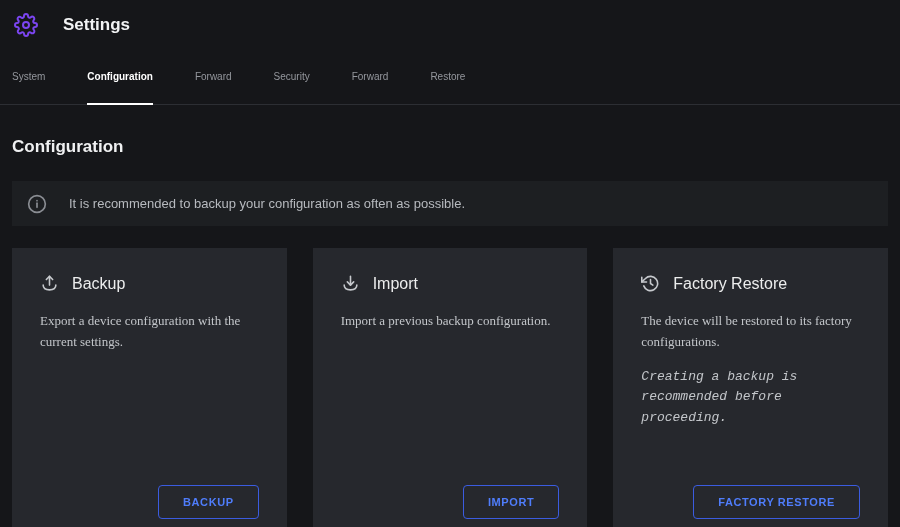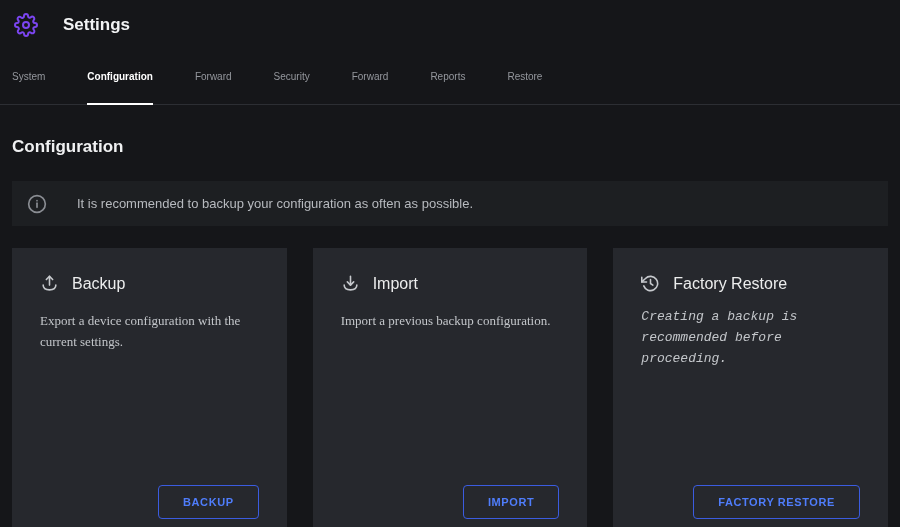--- a/index.html
+++ b/index.html
@@ -46,21 +46,21 @@
     font-weight: bold;
     color: #f0f1f2;
     margin: 32px 12px 24px;
   }
 
   .banner {
     margin: 0 12px;
     background: #1d1f22;
     display: flex;
     align-items: center;
-    gap: 30px;
+    gap: 22px;
     padding: 12px 15px;
     color: #b7babf;
     font-size: 13px;
     min-height: 45px;
     text-align: right;
   }
   .info-icon { width: 20px; height: 20px; color: #8a8d93; flex: 0 0 auto; }
 
   .cards {
     display: grid;
@@ -126,21 +126,20 @@
   </span>
   <span class="app-title">Settings</span>
 </div>
 
 <div class="tabs">
   <div class="tab">System</div>
   <div class="tab active">Configuration</div>
   <div class="tab">Forward</div>
   <div class="tab">Security</div>
   <div class="tab">Forward</div>
-  <div class="tab">Reports</div>
   <div class="tab">Restore</div>
 </div>
 
 <div class="page-heading">Configuration</div>
 
 <div class="banner">
   <span class="info-icon">
     <svg viewBox="0 0 24 24" fill="none" stroke="currentColor" stroke-width="2" stroke-linecap="round" stroke-linejoin="round" width="20" height="20">
       <circle cx="12" cy="12" r="10"></circle>
       <line x1="12" y1="16" x2="12" y2="11"></line>
@@ -186,17 +185,18 @@
     <div class="card-head">
       <span class="card-icon">
         <svg viewBox="0 0 24 24" fill="none" stroke="currentColor" stroke-width="2" stroke-linecap="round" stroke-linejoin="round" width="19" height="19">
           <polyline points="1 4 1 10 7 10"></polyline>
           <path d="M3.51 15a9 9 0 1 0 2.13-9.36L1 10"></path>
           <polyline points="12 7 12 12 15 14"></polyline>
         </svg>
       </span>
       <span class="card-title">Factory Restore</span>
     </div>
+    <div class="card-body">The device will be restored to its factory configurations.</div>
     <div class="card-note">Creating a backup is recommended before proceeding.</div>
     <button class="card-btn">FACTORY RESTORE</button>
   </div>
 
 </div>
 
 </body></html>

